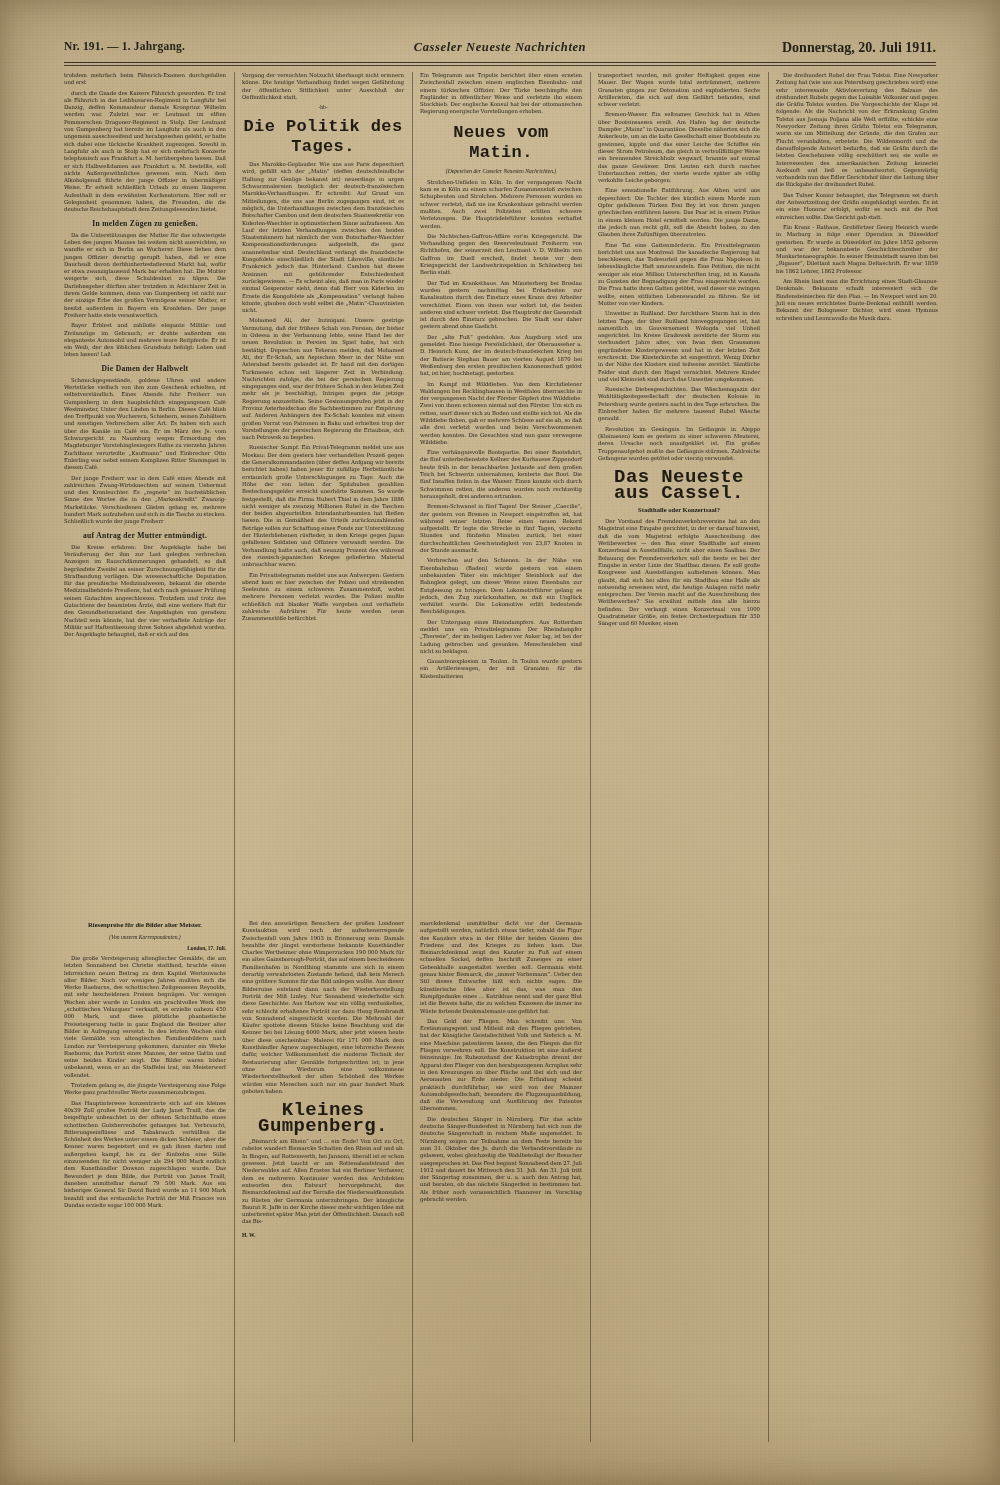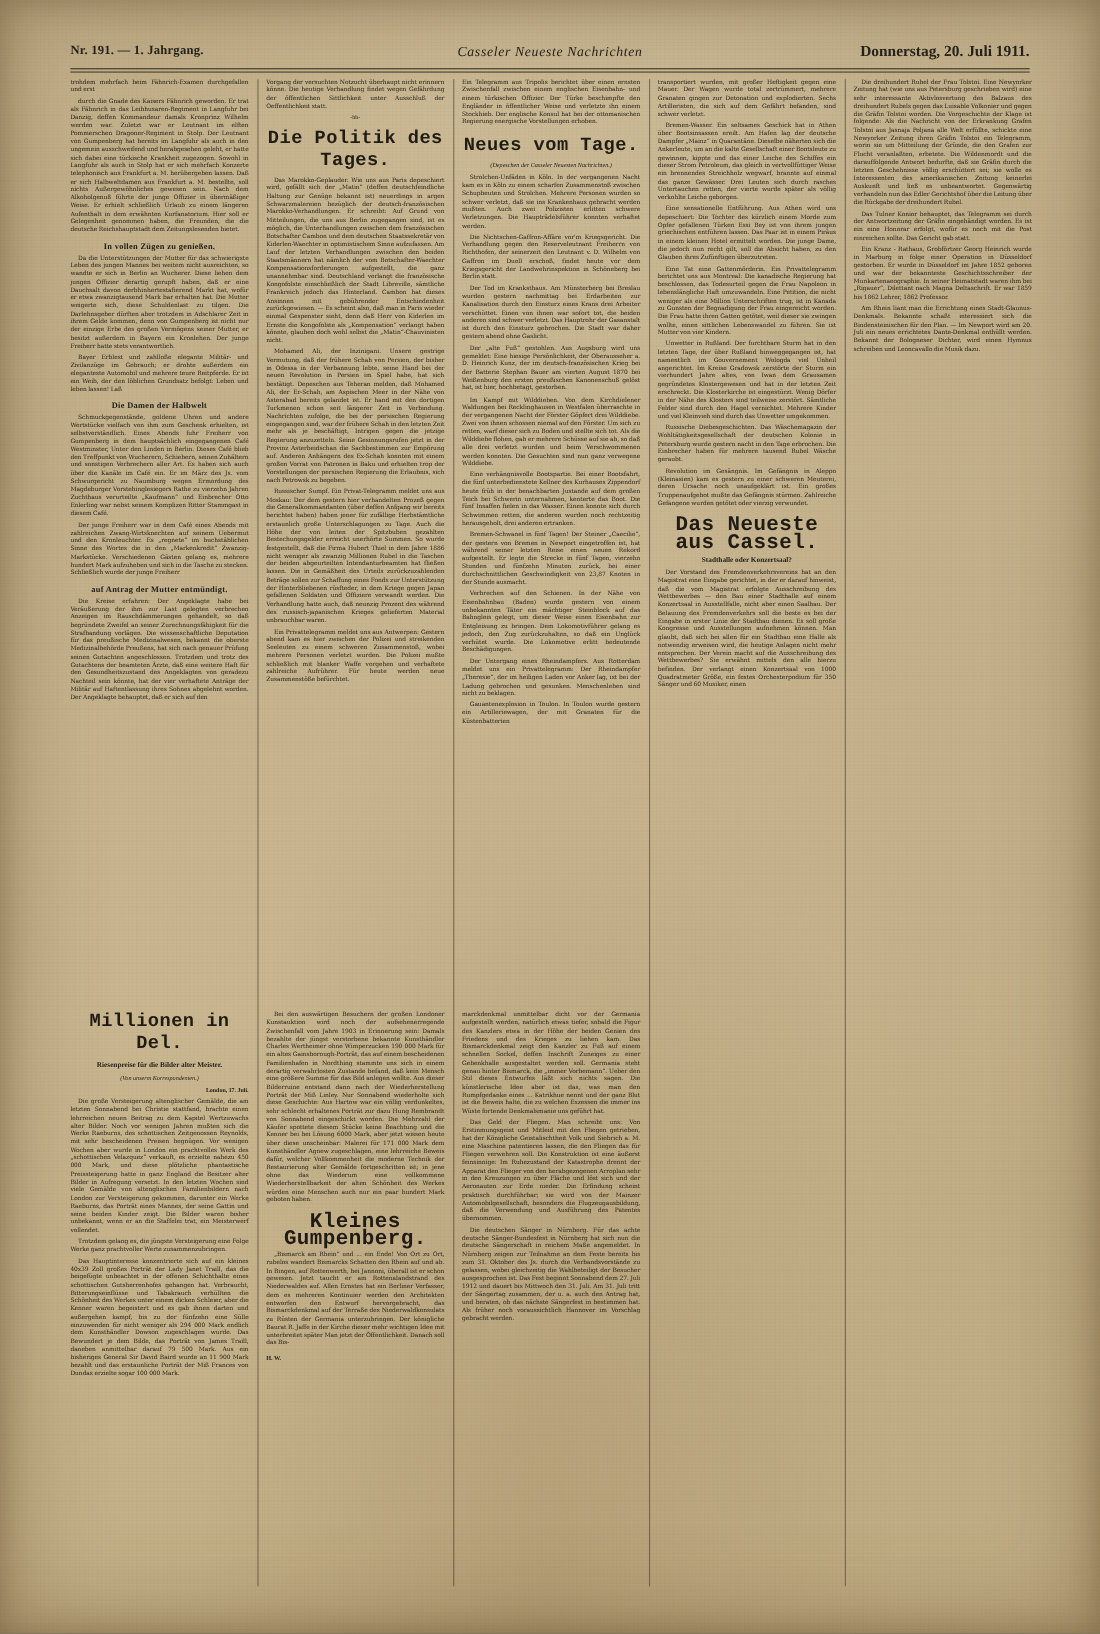--- a/index.html
+++ b/index.html
@@ -55,21 +55,21 @@
     font-weight: bold;
     letter-spacing: 0.2px;
     white-space: nowrap;
   }
   .mast-center {
     position: absolute;
     left: 50%;
     transform: translateX(-50%);
     top: 0;
     font-size: 12.5px;
-    font-weight: normal;
+    font-weight: bold;
     font-style: italic;
     letter-spacing: 0.6px;
     white-space: nowrap;
   }
   .mast-right {
     position: absolute;
     right: 0; top: 0;
     font-size: 14px;
     font-weight: bold;
     white-space: nowrap;
@@ -188,21 +188,21 @@
 
   <div class="cols">
     <div class="vrule v1"></div>
     <div class="vrule v2"></div>
     <div class="vrule v3"></div>
     <div class="vrule v4"></div>
 
     <div class="col c1">
       <p class="tx fr">trohdem mehrfach beim Fähnrich-Examen durchgefallen und erst</p>
       <p class="tx fr ind">durch die Gnade des Kaisers Fähnrich geworden. Er trat als Fähnrich in das Leibhusaren-Regiment in Langfuhr bei Danzig, deffen Kommandeur damals Kronprinz Wilhelm werden war. Zuletzt war er Leutnant im elften Pommerschen Dragoner-Regiment in Stolp. Der Leutnant von Gumpenberg hat bereits im Langfuhr als auch in den ungemein ausschweifend und herabgesehen geleht, er hatte sich dabei eine tückische Krankheit zugezogen. Sowohl in Langfuhr als auch in Stolp hat er sich mehrfach Konzerte telephonisch aus Frankfurt a. M. herübergeben lassen. Daß er sich Halbweltdamen aus Frankfurt a. M. bestellte, soll nichts Außergewöhnliches gewesen sein. Nach dem Alkoholgenuß führte der junge Offizier in übermäßiger Weise. Er erhielt schließlich Urlaub zu einem längeren Aufenthalt in dem erwähnten Kurfanatorium. Hier soll er Gelegenheit genommen haben, die Freunden, die die deutsche Reichshauptstadt dem Zeitungslesenden bietet.</p>
-      <div class="sechead">In vollen Zügen zu genießen.</div>
+      <div class="sechead">In melden Zügen zu genießen.</div>
       <p class="tx fr ind">Da die Unterstützungen der Mutter für das schwierigste Leben des jungen Mannes bei weitem nicht ausreichten, so wandte er sich in Berlin an Wucherer. Diese liehen dem jungen Offizier derartig gerupft haben, daß er eine Dauchsalt davon derbhinhertestafierend Markt hat, wofür er etwa zwanzigtausend Mark bar erhalten hat. Die Mutter weigerte sich, diese Schuldenlast zu tilgen. Die Darlehnsgeber dürften aber trotzdem in Adschlarer Zeit in ihrem Gelde kommen, denn von Gumpenberg ist nicht nur der einzige Erbe des großen Vermögens seiner Mutter, er besitzt außerdem in Bayern ein Kronlehen. Der junge Freiherr hatte stets verantwortlich.</p>
       <p class="tx fr ind">Bayer Erblest und zahlloße elegante Militär- und Zivilanzüge im Gebrauch; er drohte außerdem ein eleganteste Automobil und mehrere teure Reitpferde. Er ist ein Weib, der den löblichen Grundsatz befolgt: Leben und leben lassen! Laß</p>
       <div class="sechead">Die Damen der Halbwelt</div>
       <p class="tx fr ind">Schmuckgegenstände, goldene Uhren und andere Wertstücke vielfach von ihm zum Geschenk erhielten, ist selbstverständlich. Eines Abends fuhr Freiherr von Gumpenberg in dem hauptsächlich eingegangenen Café Westminster, Unter den Linden in Berlin. Dieses Café blieb den Treffpunkt von Wucherern, Schiebern, seinen Zuhältern und sonstigen Verbrechern aller Art. Es haben sich auch über die Kanäle im Café ein. Er im März des Js. vom Schwurgericht zu Naumburg wegen Ermordung des Magdeburger Vorstehinglesiegers Rathe zu vierzehn Jahren Zuchthaus verurteilte „Kaufmann“ und Einbrecher Otto Enlerling war nebst seinem Komplizen Ritter Stammgast in diesem Café.</p>
       <p class="tx fr ind">Der junge Freiherr war in dem Café eines Abends mit zahlreichen Zwang-Wirtsknechten auf seinem Uebermut und den Kronleuchter. Es „regnete“ im buchstäblichen Sinne des Wortes die in den „Markenkredit“ Zwanzig-Markstücke. Verschiedenen Gästen gelang es, mehrere hundert Mark aufzuheben und sich in die Tasche zu stecken. Schließlich wurde der junge Freiherr</p>
       <div class="sechead">auf Antrag der Mutter entmündigt.</div>
       <p class="tx fr ind">Die Kreise erfahren: Der Angeklagte habe bei Veräußerung der ihm zur Last gelegten verbrechen Anzeigen im Rauschdämmerungen gehandelt, so daß begründete Zweifel an seiner Zurechnungsfähigkeit für die Strafbandung vorlägen. Die wissenschaftliche Deputation für das preußische Medizinalwesen, bekannt die oberste Medizinalbehörde Preußens, hat sich nach genauer Prüfung seinen Gutachten angeschlossen. Trotzdem und trotz des Gutachtens der beamteten Ärzte, daß eine weitere Haft für den Gesundheitszustand des Angeklagten von geradezu Nachteil sein könnte, hat der vier verhaftete Anträge der Militär auf Haftentlassung ihres Sohnes abgelehnt worden. Der Angeklagte behauptet, daß er sich auf den</p>
     </div>
 
     <div class="col c2">
@@ -210,21 +210,21 @@
       <div class="dash-c">-hb-</div>
       <div class="fhead">Die Politik des Tages.</div>
       <p class="tx fr ind">Das Marokko-Geplauder. Wie uns aus Paris depeschiert wird, gefällt sich der „Matin“ (deffen deutschfeindliche Haltung zur Genüge bekannt ist) neuerdings in argen Schwarzmalereien bezüglich der deutsch-französischen Marokko-Verhandlungen. Er schreibt: Auf Grund von Mitteilungen, die uns aus Berlin zugegangen sind, ist es möglich, die Unterhandlungen zwischen dem französischen Botschafter Cambon und dem deutschen Staatssekretär von Kiderlen-Waechter in optimistischem Sinne aufzufassen. Am Lauf der letzten Verhandlungen zwischen den beiden Staatsmännern hat nämlich der vom Botschafter-Waechter Kompensationsforderungen aufgestellt, die ganz unannehmbar sind. Deutschland verlangt die französische Kongofolste einschließlich der Stadt Libreville, sämtliche Frankreich jedoch das Hinterland. Cambon hat dieses Ansinnen mit gebührender Entschiedenheit zurückgewiesen. — Es scheint also, daß man in Paris wieder einmal Gespenster sieht, denn daß Herr von Kiderlen im Ernste die Kongofolste als „Kompensation“ verlangt haben könnte, glauben doch wohl selbst die „Matin“-Chauvinisten nicht.</p>
       <p class="tx fr ind">Mohamed Ali, der Inzinigani. Unsere gestrige Vermutung, daß der frühere Schah von Persien, der bisher in Odessa in der Verbannung lebte, seine Hand bei der neuen Revolution in Persien im Spiel habe, hat sich bestätigt. Depeschen aus Teheran melden, daß Mohamed Ali, der Er-Schah, am Aspischen Meer in der Nähe von Asterabad bereits gelandet ist. Er hand mit den dortigen Turkmenen schon seit längerer Zeit in Verbindung. Nachrichten zufolge, die bei der persischen Regierung eingegangen sind, war der frühere Schah in den letzten Zeit mehr als je beschäftigt, Intrigen gegen die jetzige Regierung anzuzetteln. Seine Gesinnungsrufen jetzt in der Provinz Asterbeidschan die Sachbestimmen zur Empörung auf. Anderen Anhängern des Ex-Schah konnten mit einem großen Vorrat von Patronen in Baku und erhielten trop der Vorstellungen der persischen Regierung die Erlaubnis, sich nach Petrowsk zu begeben.</p>
       <p class="tx fr ind">Russischer Sumpf. Ein Privat-Telegramm meldet uns aus Moskau: Der dem gestern hier verhandelten Prozeß gegen die Generalkommandanten (über deffen Anfgang wir bereits berichtet haben) haben jener für zufällige Herbstämtliche erstaunlich große Unterschlagungen zu Tage. Auch die Höhe der von leiten der Spitzbuben gezahlten Bestechungsgelder erreicht unerhörte Summen. So wurde festgestellt, daß die Firma Hubert Thiel in dem Jahre 1886 nicht weniger als zwanzig Millionen Rubel in die Taschen der beiden abgeurteilten Intendanturbeamten hat fließen lassen. Die in Gemäßheit des Urteils zurückzuzahlenden Beträge sollen zur Schaffung eines Fonds zur Unterstützung der Hinterbliebenen rüsfteder, in dem Kriege gegen Japan gefallenen Soldaten und Offiziere verwandt werden. Die Verhandlung hatte auch, daß neunzig Prozent des während des russisch-japanischen Krieges gelieferten Material unbrauchbar waren.</p>
       <p class="tx fr ind">Ein Privattelegramm meldet uns aus Antwerpen: Gestern abend kam es hier zwischen der Polizei und streikenden Seeleuten zu einem schweren Zusammenstoß, wobei mehrere Personen verletzt wurden. Die Polizei mußte schließlich mit blanker Waffe vorgehen und verhaftete zahlreiche Aufrührer. Für heute werden neue Zusammenstöße befürchtet.</p>
     </div>
 
     <div class="col c3">
       <p class="tx fr">Ein Telegramm aus Tripolis berichtet über einen ernsten Zwischenfall zwischen einem englischen Eisenbahn- und einem türkischen Offizier. Der Türke beschimpfte den Engländer in öffentlicher Weise und verletzte ihn einem Stockhieb. Der englische Konsul hat bei der ottomanischen Regierung energische Vorstellungen erhoben.</p>
-      <div class="fhead">Neues vom Tage.</div>
+      <div class="fhead">Neues vom Matin.</div>
       <div class="centersm">(Depeschen der Casseler Neuesten Nachrichten.)</div>
       <p class="tx fr ind">Strolchen-Unfäden in Köln. In der vergangenen Nacht kam es in Köln zu einem scharfen Zusammenstoß zwischen Schupbeuten und Strolchen. Mehrere Personen wurden so schwer verletzt, daß sie ins Krankenhaus gebracht werden mußten. Auch zwei Polizisten erlitten schwere Verletzungen. Die Haupträdelsführer konnten verhaftet werden.</p>
       <p class="tx fr ind">Die Nichtschen-Gaffron-Affäre vor'm Kriegsgericht. Die Verhandlung gegen den Reserveleutnant Freiherrn von Richthofen, der seinerzeit den Leutnant v. D. Wilhelm von Gaffron im Duell erschoß, findet heute vor dem Kriegsgericht der Landwehrinspektion in Schöneberg bei Berlin statt.</p>
       <p class="tx fr ind">Der Tod im Kranksthaus. Am Münsterberg bei Breslau wurden gestern nachmittag bei Erdarbeiten zur Kanalisation durch den Einsturz eines Krans drei Arbeiter verschüttet. Einen von ihnen war sofort tot, die beiden anderen sind schwer verletzt. Das Hauptrohr der Gasanstalt ist durch den Einsturz gebrochen. Die Stadt war daher gestern abend ohne Gaslicht.</p>
       <p class="tx fr ind">Der „alte Fuß“ gestohlen. Aus Augsburg wird uns gemeldet: Eine hiesige Persönlichkeit, der Oberausseher a. D. Heinrich Kunz, der im deutsch-französischen Krieg bei der Batterie Stephan Bauer am vierten August 1870 bei Weißenburg den ersten preußischen Kanonenschuß gelöst hat, ist hier, hochbetagt, gestorben.</p>
       <p class="tx fr ind">Im Kampf mit Wilddieben. Von dem Kirchdielener Waldungen bei Recklinghausen in Westfalen überraschte in der vergangenen Nacht der Förster Göpfert drei Wilddiebe. Zwei von ihnen schossen niemal auf den Förster. Um sich zu retten, warf dieser sich zu Boden und stellte sich tot. Als die Wilddiebe flohen, gab er mehrere Schüsse auf sie ab, so daß alle drei verletzt wurden und beim Verschwommenen werden konnten. Die Gesuchten sind nun ganz verwegene Wilddiebe.</p>
       <p class="tx fr ind">Eine verhängnisvolle Bootspartie. Bei einer Bootsfahrt, die fünf unterbedienstete Kellner des Kurhauses Zippendorf heute früh in der benachbarten Justande auf dem großen Teich bei Schwerin unternahmen, kenterte das Boot. Die fünf Insaffen fielen in das Wasser. Einen konnte sich durch Schwimmen retten, die anderen wurden noch rechtzeitig herausgeholt, drei anderen ertranken.</p>
       <p class="tx fr ind">Bremen-Schwanel in fünf Tagen! Der Steiner „Caecilie“, der gestern von Bremen in Newport eingetroffen ist, hat während seiner letzten Reise einen neuen Rekord aufgestellt. Er legte die Strecke in fünf Tagen, vierzehn Stunden und fünfzehn Minuten zurück, bei einer durchschnittlichen Geschwindigkeit von 23,87 Knoten in der Stunde ausmacht.</p>
       <p class="tx fr ind">Verbrechen auf den Schienen. In der Nähe von Eisenbahnbau (Baden) wurde gestern von einem unbekannten Täter ein mächtiger Steinblock auf das Bahngleis gelegt, um dieser Weise einen Eisenbahn zur Entgleisung zu bringen. Dem Lokomotivführer gelang es jedoch, den Zug zurückzuhalten, so daß ein Unglück verhütet wurde. Die Lokomotive erlitt bedeutende Beschädigungen.</p>
       <p class="tx fr ind">Der Untergang eines Rheindampfers. Aus Rotterdam meldet uns ein Privattelegramm: Der Rheindampfer „Theresie“, der im heiligen Laden vor Anker lag, ist bei der Ladung gebrochen und gesunken. Menschenleben sind nicht zu beklagen.</p>
@@ -247,21 +247,20 @@
     <div class="col c5">
       <p class="tx fr ind">Die dreihundert Rubel der Frau Tolstoi. Eine Newyorker Zeitung hat (wie uns aus Petersburg geschrieben wird) eine sehr interessante Aktivlosvertung des Balzaus des dreihundert Rubels gegen das Luisable Volkonier und gegen die Gräfin Tolstoi worden. Die Vorgeschichte der Klage ist folgende: Als die Nachricht von der Erkrankung Grafen Tolstoi aus Jasnaja Poljana alle Welt erfüllte, schickte eine Newyorker Zeitung ihren Gräfin Tolstoi ein Telegramm, worin sie um Mitteilung der Gründe, die den Grafen zur Flucht veranlaßten, erbetete. Die Wildenmordt und die darauffolgende Antwort bedurfte, daß sie Gräfin durch die letzten Geschehnisse völlig erschüttert sei; sie wolle es Interessenten des amerikanischen Zeitung keinerlei Auskunft und ließ es unbeantwortet. Gegenwärtig verhandeln nun das Edler Gerichtshof über die Leitung über die Rückgabe der dreihundert Rubel.</p>
       <p class="tx fr ind">Das Tulner Konior behauptet, das Telegramm sei durch der Antwortzeitung der Gräfin eingehändigt worden. Es ist ein eine Honorar erfolgt, wofür es noch mit die Post einreichen sollte. Das Gericht gab statt.</p>
       <p class="tx fr ind">Ein Kranz - Rathaus, Grobförtzer Georg Heinrich wurde in Marburg in folge einer Operation in Düsseldorf gestorben. Er wurde in Düsseldorf im Jahre 1852 geboren und war der bekannteste Geschichtsschreiber der Munkartenaeographie. In seiner Heimatstadt waren ihm bei „Rigauer“, Dilettant nach Magna Deltaschrift. Er war 1859 bis 1862 Lehrer, 1862 Professor.</p>
       <p class="tx fr ind">Am Rhein liant man die Errichtung eines Stadt-Glaunus-Denkmals. Bekannte schaßt interessiert sich die Bindensteinischen für den Plan. — Im Newport wird am 20. Juli ein neues errichtetes Dante-Denkmal enthüllt werden. Bekannt der Bologneser Dichter, wird einen Hymnus schreiben und Leoncavallo die Musik dazu.</p>
     </div>
   </div>
 
   <div style="position:absolute; left:64px; top:920px; width:520px; height:520px;">
     <div style="position:absolute; left:0; top:0; width:162px;">
-      <div class="fhead" style="margin-top:0;">Millionen in Del.</div>
       <div class="subhead">Riesenpreise für die Bilder alter Meister.</div>
       <div class="centersm">(Von unserm Korrespondenten.)</div>
       <div class="sig" style="text-align:right;">London, 17. Juli.</div>
       <p class="tx fr ind">Die große Versteigerung altenglischer Gemälde, die am letzten Sonnabend bei Christie stattfand, brachte einen lehrreichen neuen Beitrag zu dem Kapitel Wertzuwachs alter Bilder. Noch vor wenigen Jahren mußten sich die Werke Raeburns, des schottischen Zeitgenossen Reynolds, mit sehr bescheidenen Preisen begnügen. Vor wenigen Wochen aber wurde in London ein prachtvolles Werk des „schottischen Velazquez“ verkauft, es erzielte nahezu 450 000 Mark, und diese plötzliche phantastische Preissteigerung hatte in ganz England die Besitzer alter Bilder in Aufregung versetzt. In den letzten Wochen sind viele Gemälde von altenglischen Familienbildern nach London zur Versteigerung gekommen, darunter ein Werke Raeburns, das Porträt eines Mannes, der seine Gattin und seine beiden Kinder zeigt. Die Bilder waren bisher unbekannt, wenn er an die Staffelei trat, ein Meisterwerf vollendet.</p>
       <p class="tx fr ind">Trotzdem gelang es, die jüngste Versteigerung eine Folge Werke ganz prachtvoller Werte zusammenzubringen.</p>
       <p class="tx fr ind">Das Hauptinteresse konzentrierte sich auf ein kleines 40x39 Zoll großes Porträt der Lady Janet Traill, das die beigefügte unbeachtet in der offenen Schichthalte eines schottischen Gutsherrenhofes gehangen hat. Verbraucht, Bitterungseinflüsse und Tabakrauch verhüllten die Schönheit des Werkes unter einem dicken Schleier, aber die Kenner waren begeistert und es gab ihnen darten und außergehen kampf, bis zu der fünfzehn eine Sülle einzuwenden für nicht weniger als 294 000 Mark endlich dem Kunsthändler Dowson zugeschlagen wurde. Das Bewundert je dem Bilde, das Porträt von James Traill, daneben anmittelbar darauf 79 500 Mark. Aus ein bisheriges General Sir David Baird wurde an 11 900 Mark bezahlt und das erstaunliche Porträt der Miß Frances von Dundas erzielte sogar 100 000 Mark.</p>
     </div>
 
     <div style="position:absolute; left:178px; top:0; width:162px;">
       <p class="tx fr ind">Bei den auswärtigen Besuchern der großen Londoner Kunstauktion wird noch der aufsehenerregende Zwischenfall vom Jahre 1903 in Erinnerung sein: Damals bezahlte der jüngst verstorbene bekannte Kunsthändler Charles Wertheimer ohne Wimperzucken 190 000 Mark für ein altes Gainsborough-Porträt, das auf einem bescheidenen Familienhafen in Nordthing stammte uns sich in einem derartig verwahrlosten Zustande befand, daß kein Mensch eine größere Summe für das Bild anlegen wollte. Aus dieser Bilderruine entstand dann nach der Wiederherstellung Porträt der Miß Linley. Nur Sonnabend wiederholte sich diese Geschichte: Aus Hartow war ein völlig verdunkeltes, sehr schlecht erhaltenes Porträt zur dazu Hung Rembrandt von Sonnabend eingeschickt worden. Die Mehrzahl der Käufer spottete diesem Stücke keine Beachtung und die Kenner bei bei Lösung 6000 Mark, aber jetzt wissen heute über diese unscheinbar: Malerei für 171 000 Mark dem Kunsthändler Agnew zugeschlagen, eine lehrreiche Beweis dafür, welcher Vollkommenheit die moderne Technik der Restaurierung alter Gemälde fortgeschritten ist; in jene ohne das Wiederum eine vollkommene Wiederherstellbarkeit der alten Schönheit des Werkes würden eine Menschen auch nur ein paar hundert Mark geboten haben.</p>

